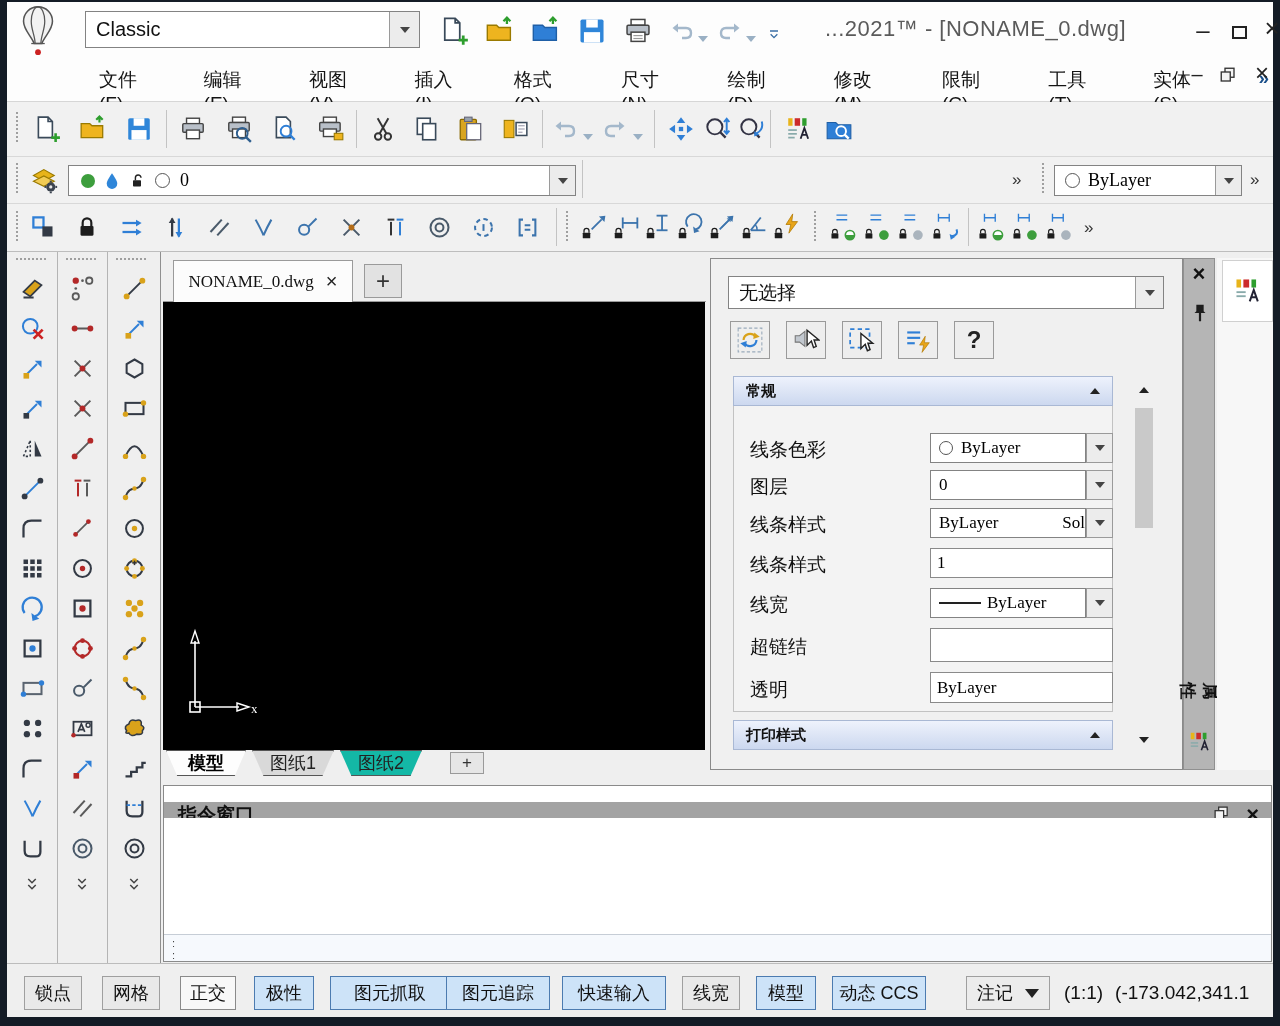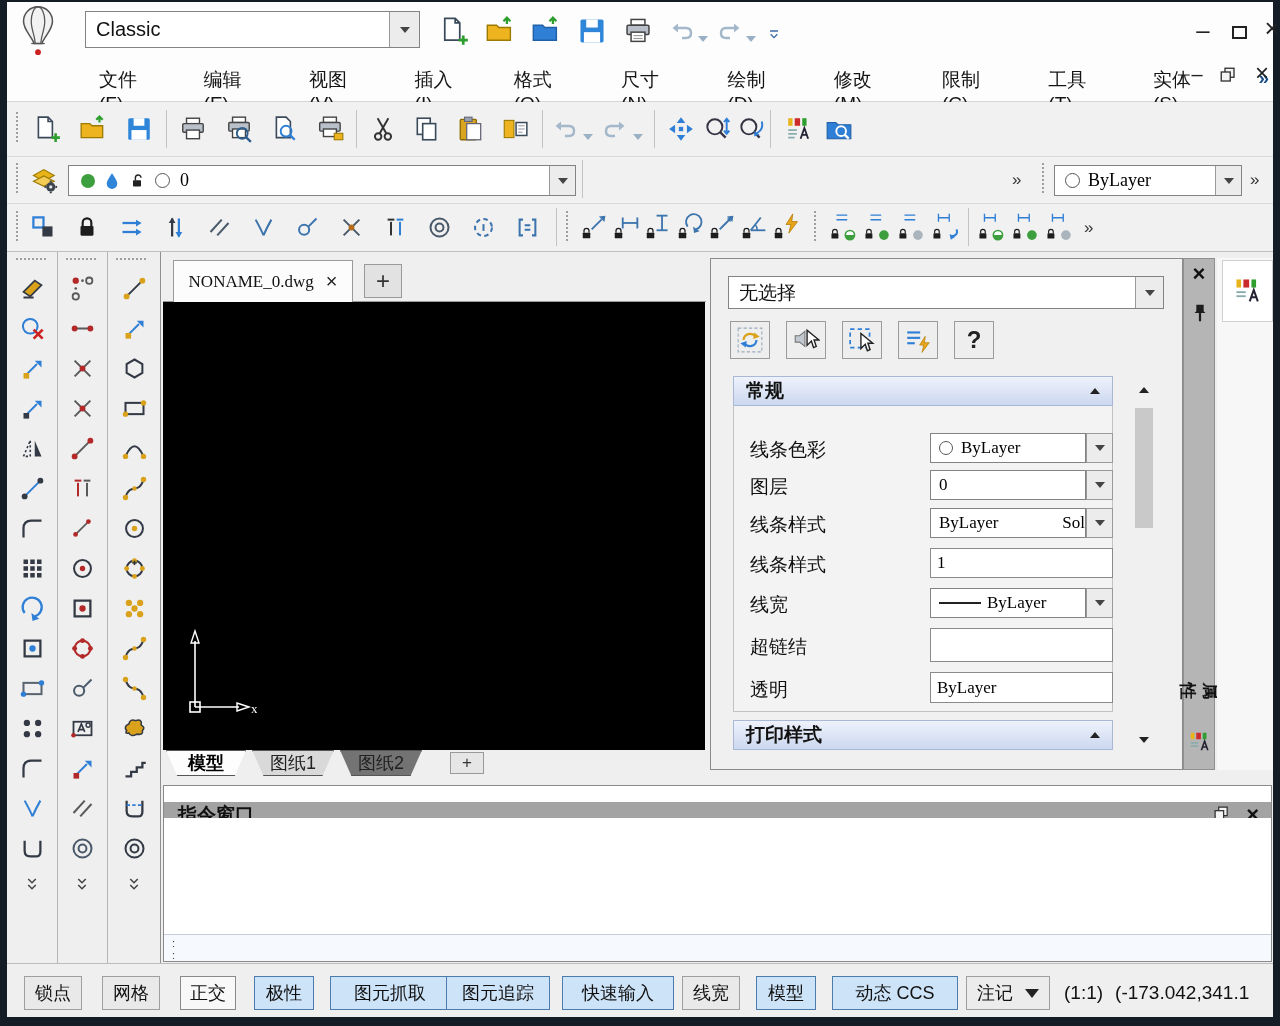--- a/index.html
+++ b/index.html
@@ -23,21 +23,21 @@
 .tbtn{position:absolute;width:34px;height:34px;display:flex;align-items:center;justify-content:center}
 .ticon{width:44px;height:40px;display:flex;align-items:center;justify-content:center}
 .lcol{position:absolute;display:flex;flex-direction:column;align-items:center}
 .c1{--ln:#333a45;--dt:#d9a21a}
 .c2{--ln:#5a5a5a;--dt:#b32828}
 .c3{--ln:#333a45;--dt:#d9a21a}
 .cb{--ln:#2f7fd6;--dt:#2f7fd6}
 .val{font-family:"Liberation Serif","DejaVu Serif",serif}
 .ptab{position:absolute;background:#fcfcfc;border:1px solid #9a9a9a;display:flex;align-items:center}
 .sechead{position:absolute;height:30px;background:linear-gradient(#eef2fc,#ccd8ef);border:1px solid #a9b8d4;display:flex;align-items:center;padding:0 12px}
-.sechead .t{font-size:19px;font-weight:bold;color:#111}
+.sechead .t{font-size:15px;font-weight:bold;color:#111}
 .prow-label{font-size:19px;color:#111}
 .field{position:absolute;background:#fff;border:1px solid #8a8a8a;display:flex;align-items:center;padding:0 6px;font-size:17px}
 .st{position:absolute;top:976px;height:34px;border:1px solid #9f9f9f;background:#e9e9e9;display:flex;align-items:center;justify-content:center;font-size:18px;color:#111;cursor:default}
 .st.on{background:#cde3f8;border:1px solid #4c7bb0}
 .st.lt{background:#f8f8f8;border:1px solid #8a8a8a}
 .ring{display:inline-block;border-radius:50%;border:1.5px solid #555;background:#fff}
 .trap{position:absolute;height:26px;display:flex;align-items:center;justify-content:center;clip-path:polygon(0 0,100% 0,86% 100%,14% 100%);border:1px solid #555;font-size:18px}
 .winbtn{position:absolute;display:flex;align-items:center;justify-content:center;color:#222}
 .ovf{font-size:17px;color:#333;letter-spacing:-2px}
 </style>
@@ -309,20 +309,21 @@
         </svg>
     </div>
     <div class="tbtn" style="left:736px;top:20px;width:16px">
         <span class="tri-d" style="border-top-color:#9ab0c4"></span>
       </div>
     <div class="tbtn" style="left:758px;top:16px;width:18px">
       <svg class="ic" viewBox="0 0 24 24" width="16" height="16">
           <path d="M6 6 h12 M7 11 l5 5 5-5" fill="none" stroke="#3a6ea5" stroke-width="2"></path>
         </svg>
     </div>
+    <div class="abs" style="left:818px;top:14px;font-size:22px;color:#5a5a5a;letter-spacing:0.5px">...2021™ - [NONAME_0.dwg]</div>
     <div class="winbtn" style="left:1182px;top:14px;width:28px;height:28px;font-size:24px">
         <span>–</span>
       </div>
     <div class="winbtn" style="left:1218px;top:16px;width:28px;height:28px">
         <span style="display:inline-block;width:15px;height:13px;border:2px solid #222"></span>
       </div>
     <div class="winbtn" style="left:1252px;top:12px;width:26px;height:28px;font-size:26px">
         <span>×</span>
       </div>
   </div>
@@ -1002,21 +1003,21 @@
       <text x="70" y="86" fill="#fff" font-size="13" font-family="Liberation Serif, serif">x</text>
     </svg>
   </div>
 
   <div class="trap" style="left:166px;top:750px;width:80px;background:#fdfdfd;font-weight:bold;color:#000">
       <span>模型</span>
     </div>
   <div class="trap" style="left:252px;top:750px;width:82px;background:#d9d9d9;color:#222">
       <span>图纸1</span>
     </div>
-  <div class="trap" style="left:340px;top:750px;width:82px;background:#737373;color:#222">
+  <div class="trap" style="left:340px;top:750px;width:82px;background:#14b8a6;color:#222">
       <span>图纸2</span>
     </div>
   <div class="abs" style="left:450px;top:752px;width:34px;height:22px;background:#e6e6e6;border:1px solid #9a9a9a;display:flex;align-items:center;justify-content:center;font-size:17px;color:#333">
       <span>+</span>
     </div>
 
   <div class="abs" style="left:710px;top:258px;width:473px;height:512px;background:#f0f0f0;border:1px solid #8a8a8a"></div>
   <div class="combo" style="left:728px;top:276px;width:436px;height:33px">
     <span style="padding-left:10px;font-size:19px;color:#111">无选择</span>
     <span class="cbtn" style="width:28px">
@@ -1189,30 +1190,30 @@
     </div>
   <div class="st on" style="left:254px;width:60px">
       <span>极性</span>
     </div>
   <div class="st on" style="left:330px;width:120px">
       <span>图元抓取</span>
     </div>
   <div class="st on" style="left:446px;width:104px">
       <span>图元追踪</span>
     </div>
-  <div class="st on" style="left:562px;width:112px">
+  <div class="st on" style="left:562px;width:104px">
       <span>快速输入</span>
     </div>
   <div class="st" style="left:682px;width:58px">
       <span>线宽</span>
     </div>
   <div class="st on" style="left:756px;width:60px">
       <span>模型</span>
     </div>
-  <div class="st on" style="left:832px;width:126px">
+  <div class="st on" style="left:832px;width:94px">
       <span>动态 CCS</span>
     </div>
   <div class="st" style="left:966px;width:84px;background:#ececec;justify-content:space-between;padding:0 10px">
     <span>注记</span>
     <span class="tri-dn" style="border-left-width:7px;border-right-width:7px;border-top-width:9px"></span>
   </div>
   <div class="abs" style="left:1064px;top:982px;display:flex;gap:12px;font-size:19px;color:#111">
     <span>(1:1)</span>
     <span>(-173.042,341.1</span>
   </div>

